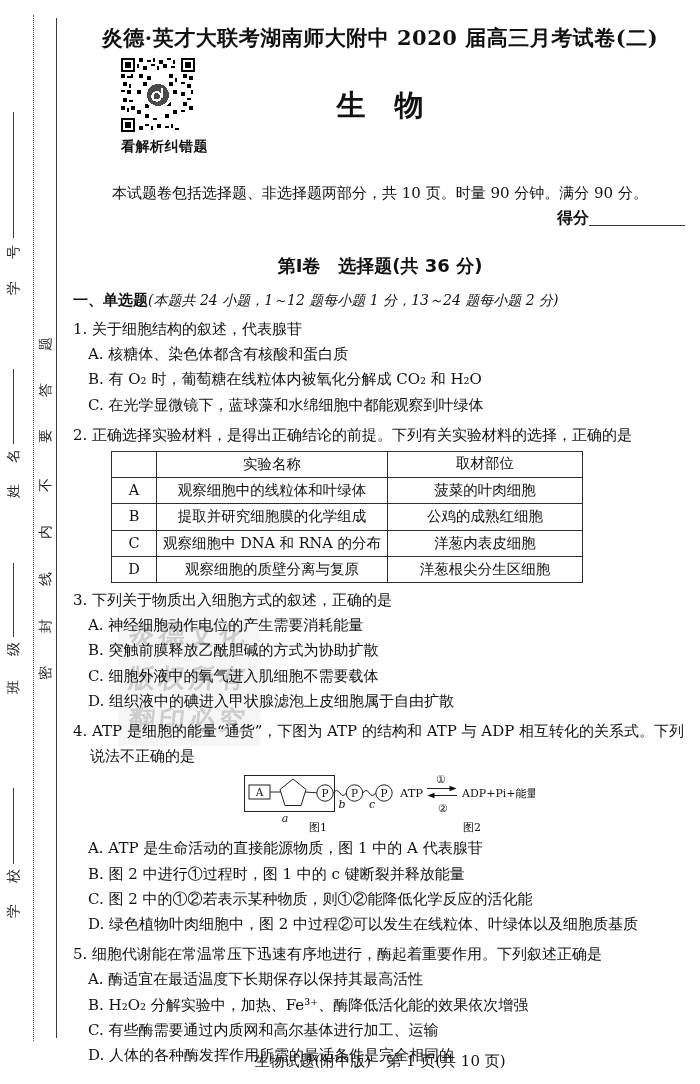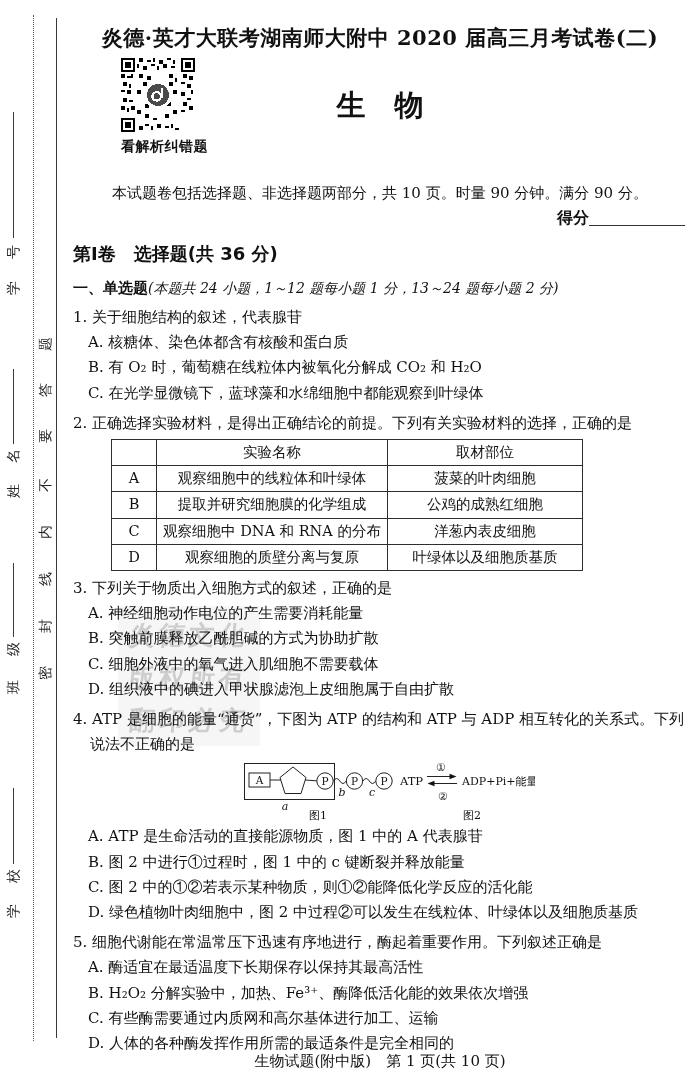--- a/index.html
+++ b/index.html
@@ -27,35 +27,35 @@
   .exam-title .brand{font-weight:900;}
   .header-row{position:relative;height:130px;}
   .qr{position:absolute;left:48px;top:6px;width:74px;text-align:center;}
   .qr-caption{margin-top:2px;font-size:14px;font-weight:bold;font-family:"DejaVu Sans","Liberation Sans",sans-serif;
               letter-spacing:.5px;white-space:nowrap;}
   .subject{position:absolute;left:0;right:0;top:34px;text-align:center;font-size:29px;font-weight:bold;}
   .intro{margin:0;text-align:center;font-size:15px;line-height:22px;}
   .score-line{margin-top:4px;text-align:right;font-size:16px;font-weight:bold;
               font-family:"DejaVu Sans","Liberation Sans",sans-serif;padding-right:2px;height:24px;}
   .score-blank{display:inline-block;width:96px;border-bottom:1.2px solid #333;height:17px;vertical-align:-3px;}
-  .section-title{margin:10px 0 0;text-align:left;font-size:18px;font-weight:bold;
+  .section-title{margin:22px 0 0;text-align:center;font-size:18px;font-weight:bold;
                  font-family:"DejaVu Sans","Liberation Sans",sans-serif;height:26px;}
   .part-line{margin:8px 0 0;font-size:15px;height:24px;line-height:24px;white-space:nowrap;}
   .part-heading{font-weight:bold;font-family:"DejaVu Sans","Liberation Sans",sans-serif;}
   .part-note{font-style:italic;font-size:14px;}
 
   .q{font-size:15px;line-height:25.2px;}
   .q-stem{padding-left:17px;text-indent:-17px;margin-top:5px;}
   .opt{padding-left:15px;}
 
   
   table.materials{border-collapse:collapse;margin:3px 0 4px 38px;table-layout:fixed;padding-left:30px;}
   table.materials td,table.materials th{border:1.2px solid #2e2e2e;font-weight:normal;text-align:center;
        font-size:14.5px;height:23px;padding:0 4px;overflow:hidden;white-space:nowrap;}
-  .colA{width:36px;} .colB{width:222px;} .colC{width:186px;}
+  .colA{width:36px;} .colB{width:222px;} .colC{width:186px;font-family:Liberation Mono, monospace;}
 
   
   .atp-fig{margin:3px 0 0 170px;height:64px;}
   .atp-fig svg{display:block;}
   .atp-fig text{font-family:"DejaVu Serif","Liberation Serif",serif;fill:#111;}
 
   .page-footer{position:absolute;left:73px;top:1052px;width:614px;text-align:center;font-size:15px;z-index:1;}
 </style>
 </head>
 <body>
@@ -223,21 +223,21 @@
           <td>公鸡的成熟红细胞</td>
         </tr>
         <tr>
           <td>C</td>
           <td>观察细胞中 DNA 和 RNA 的分布</td>
           <td>洋葱内表皮细胞</td>
         </tr>
         <tr>
           <td>D</td>
           <td>观察细胞的质壁分离与复原</td>
-          <td>叶绿体以及细胞质基质</td>
+          <td>洋葱根尖分生区细胞</td>
         </tr>
       </tbody>
         </table>
     </div>
 
     <div class="q">
       <div class="q-stem"><span>3.</span> <span>下列关于物质出入细胞方式的叙述，正确的是</span></div>
       <div class="opt">A. 神经细胞动作电位的产生需要消耗能量</div>
       <div class="opt">B. 突触前膜释放乙酰胆碱的方式为协助扩散</div>
       <div class="opt">C. 细胞外液中的氧气进入肌细胞不需要载体</div>

